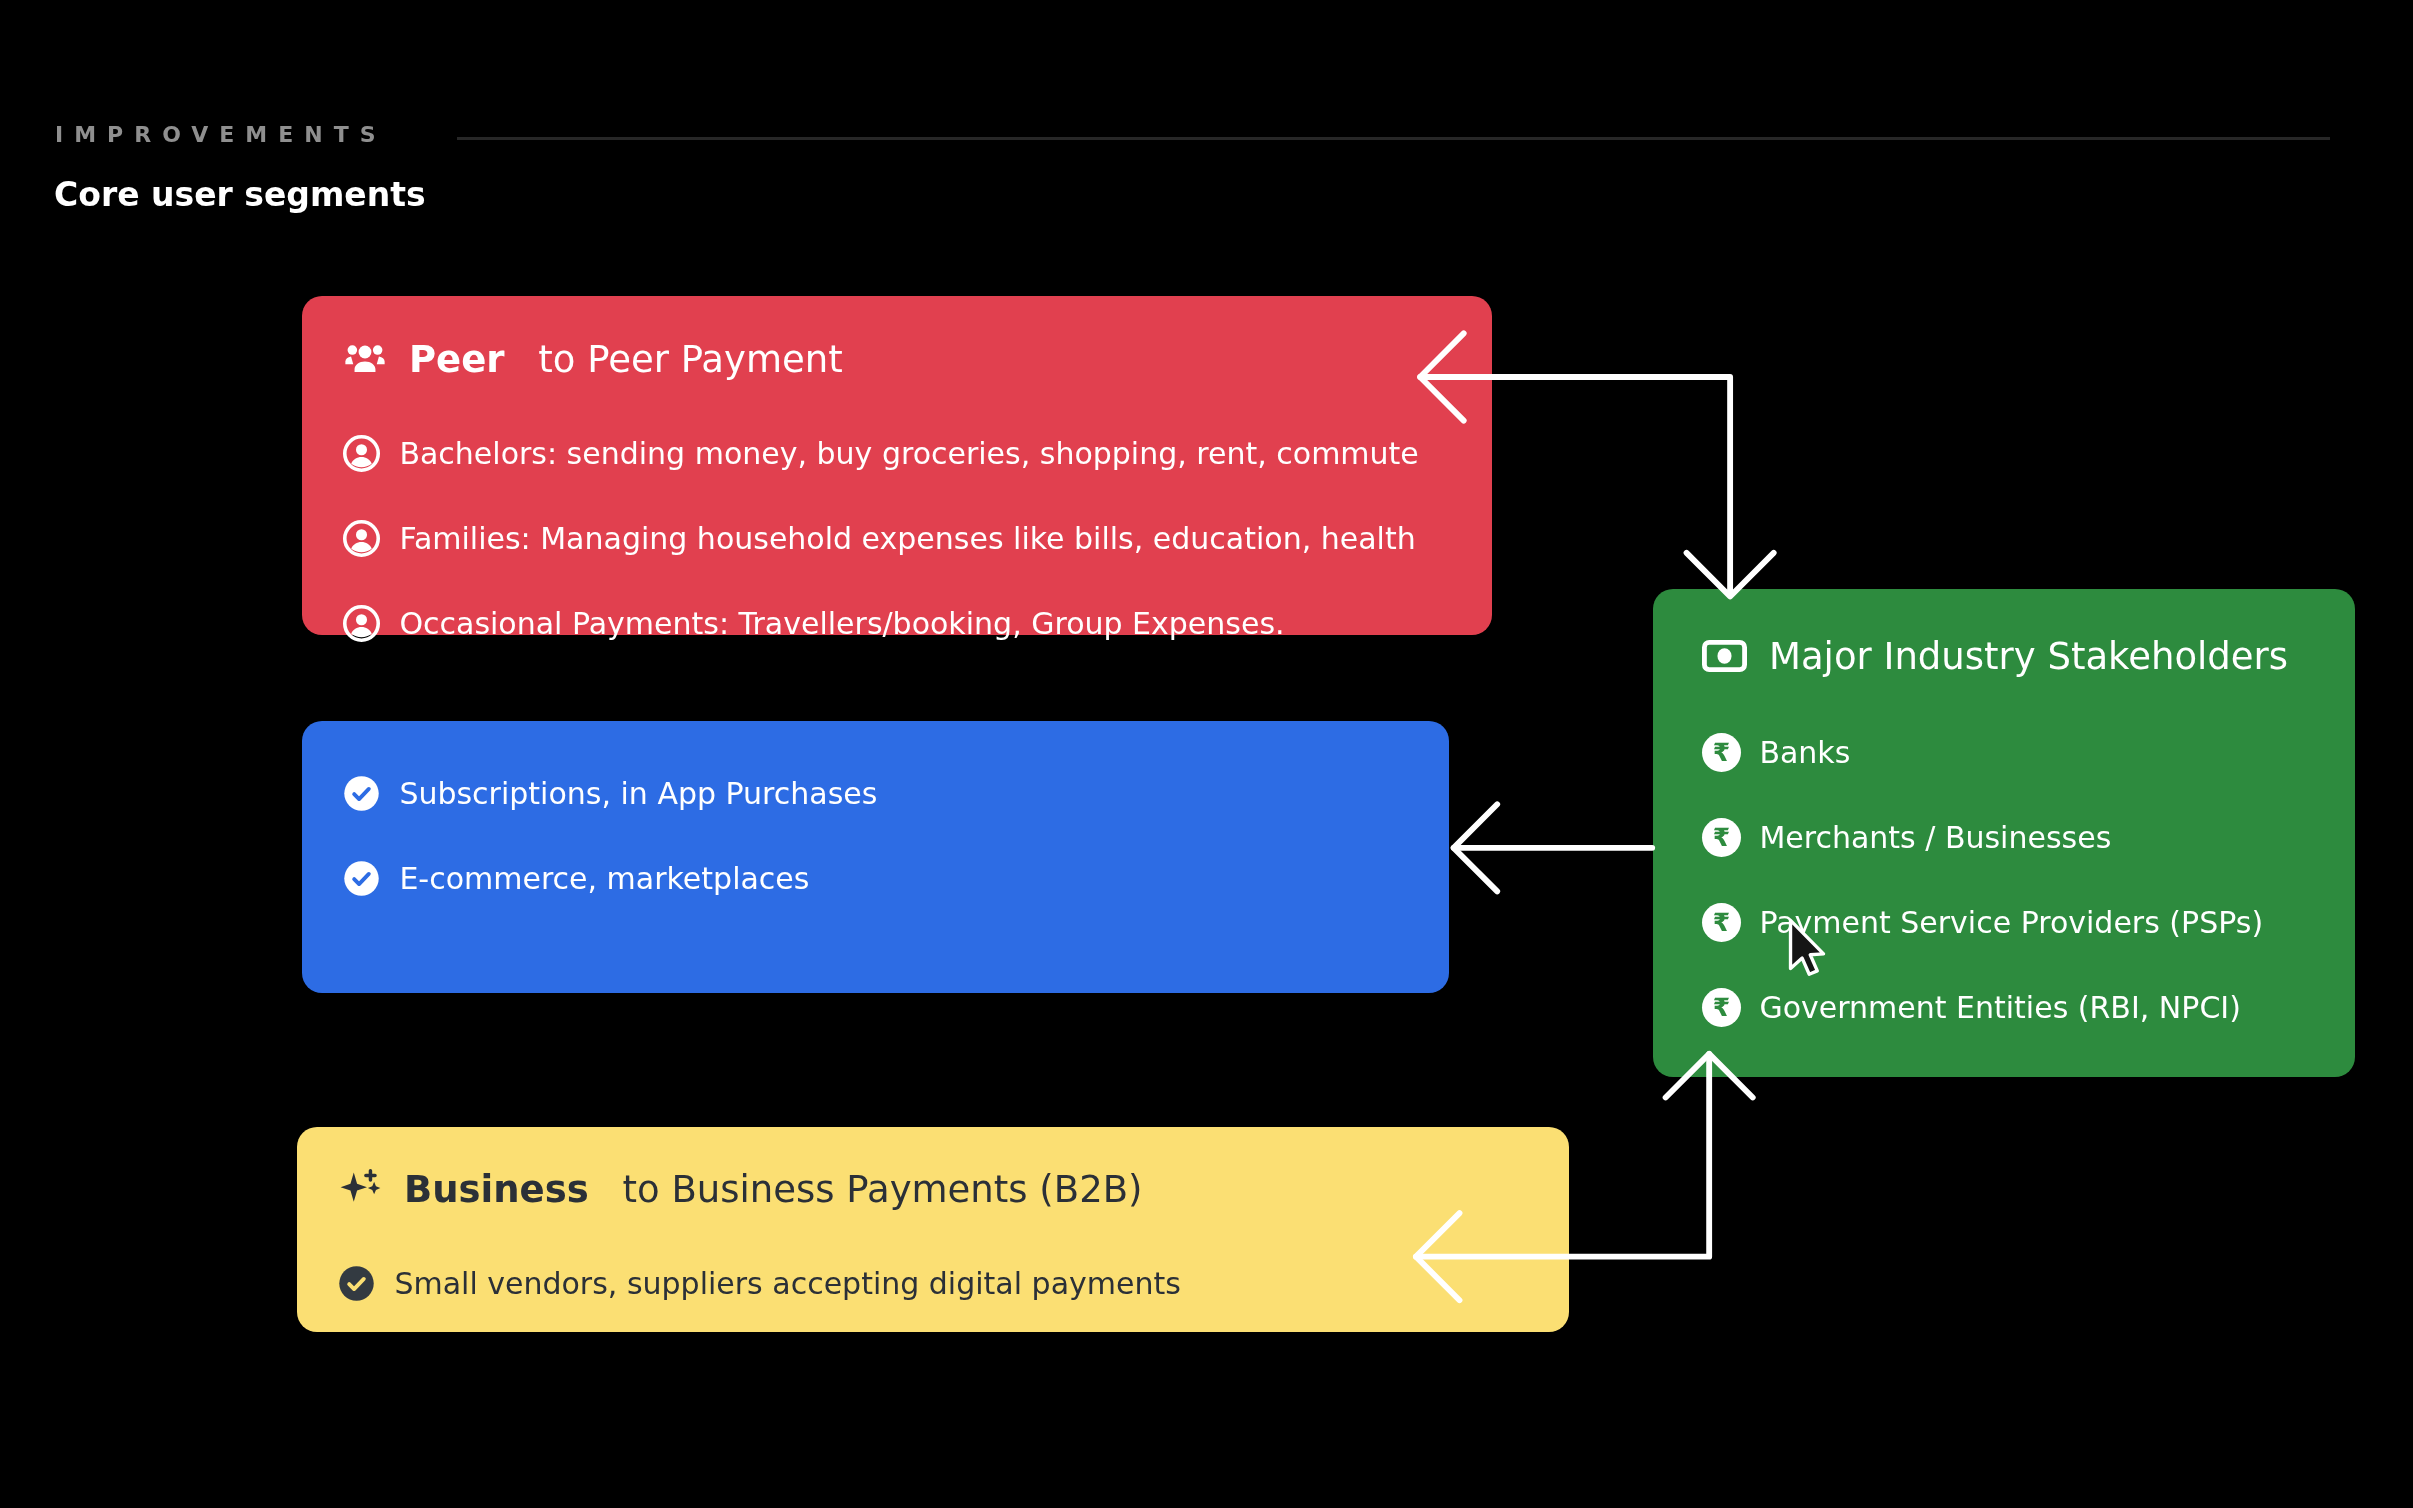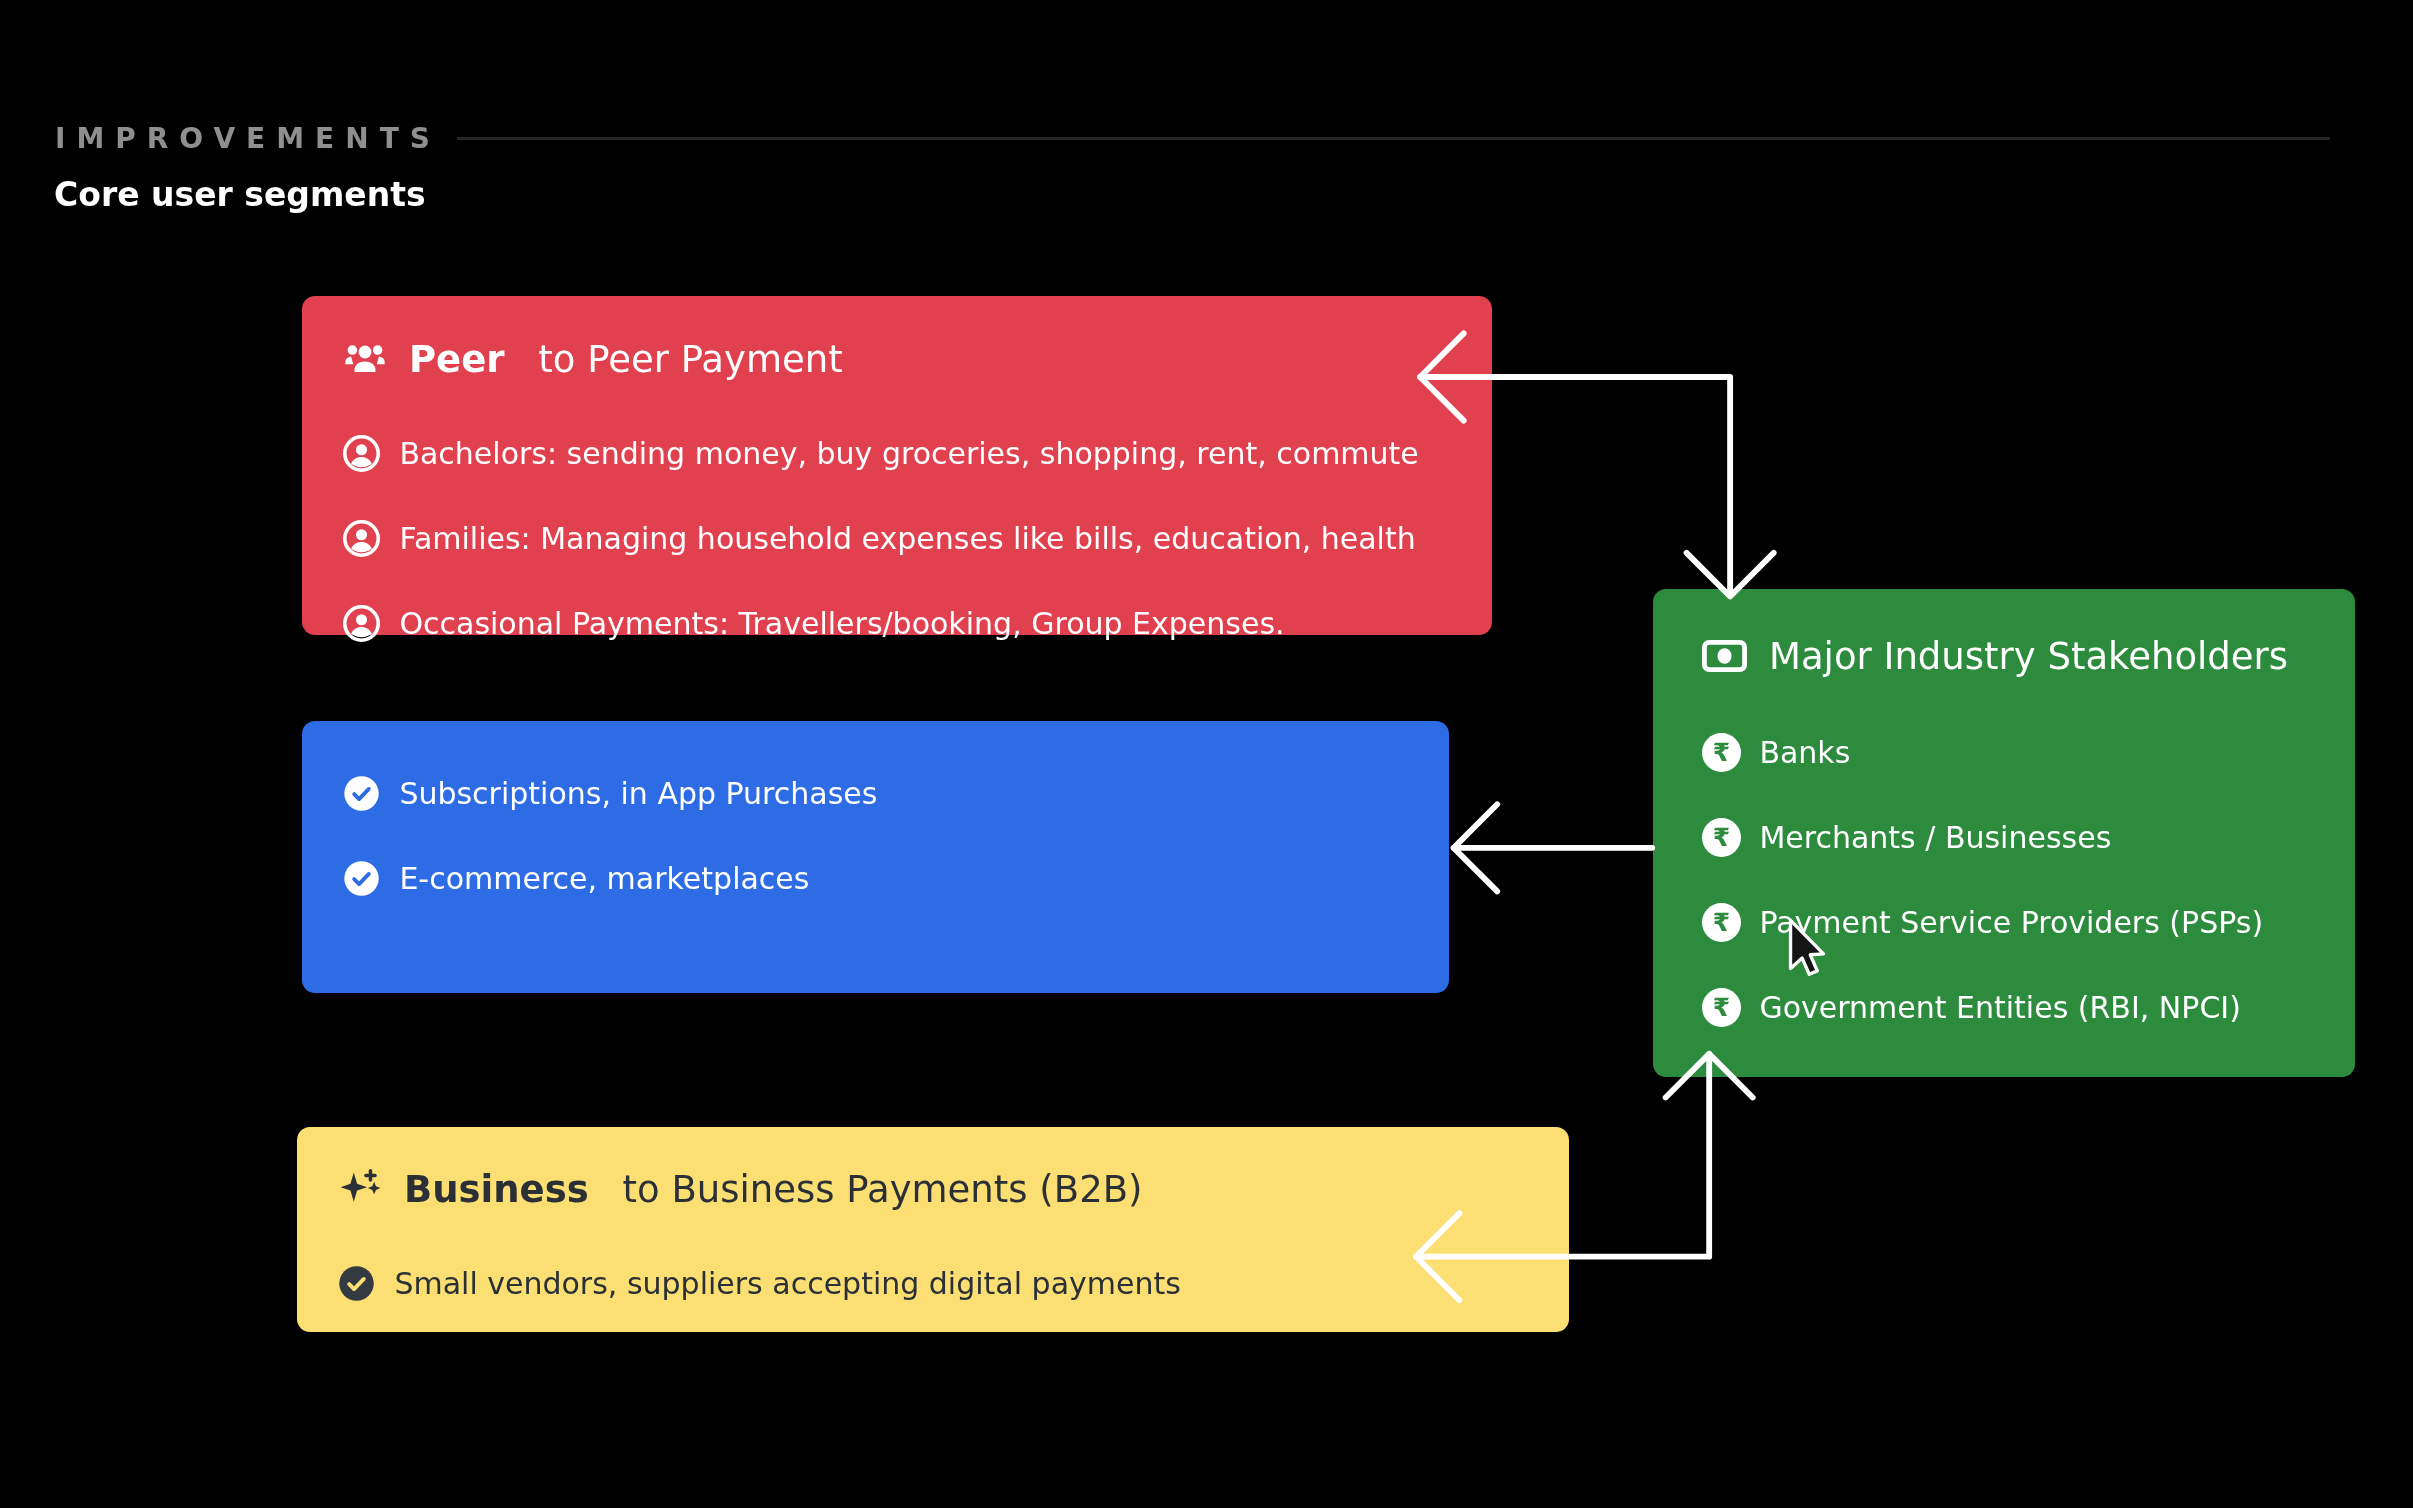--- a/index.html
+++ b/index.html
@@ -6,26 +6,26 @@
     --background:#000000; --card-red:#e1404f; --card-blue:#2d6ce4;
     --card-yellow:#fbdf73; --card-green:#2d8b3e; --text-light:#ffffff;
     --text-dark:#2b3037; --dark-icon:#333a41; --eyebrow:#8f8f8f;
     --rule:#272727; --connector:#ffffff;
   }
   *{margin:0;padding:0;box-sizing:border-box}
   html,body{background:var(--background,#000)}
   body{font-family:"DejaVu Sans","Liberation Sans",sans-serif;}
   .canvas{position:relative;width:2413px;height:1508px;background:var(--background,#000);overflow:hidden}
 
-  .eyebrow{position:absolute;left:55px;top:122px;font-size:28px;font-weight:600;
+  .eyebrow{position:absolute;left:55px;top:122px;font-size:22px;font-weight:600;
     letter-spacing:11px;color:var(--eyebrow,#8f8f8f)}
   .rule{position:absolute;left:457px;top:137px;width:1873px;height:2.5px;background:var(--rule,#272727)}
   .page-title{position:absolute;left:54px;top:175px;font-size:33px;font-weight:700;color:var(--text-light,#fff)}
 
-  .card{position:absolute;border-radius:13px;color:var(--text-light,#fff)}
+  .card{position:absolute;border-radius:20px;color:var(--text-light,#fff)}
   .card-inner{padding:0 34px 0 40px}
   .card.red{left:302px;top:296px;width:1190px;height:339px;background:var(--card-red,#e1404f)}
   .card.blue{left:302px;top:721px;width:1147px;height:272px;background:var(--card-blue,#2d6ce4)}
   .card.yellow{left:297px;top:1127px;width:1272px;height:205px;background:var(--card-yellow,#fbdf73);color:var(--text-dark,#2b3037)}
   .card.green{left:1653px;top:589px;width:702px;height:488px;background:var(--card-green,#2d8b3e)}
   .card.green .card-inner{padding-left:49px}
 
   .title{display:flex;align-items:center;gap:22px;height:44px;margin-top:41px;
     font-size:37px;font-weight:400;white-space:pre}
   .card.blue .title{margin-top:42px}

